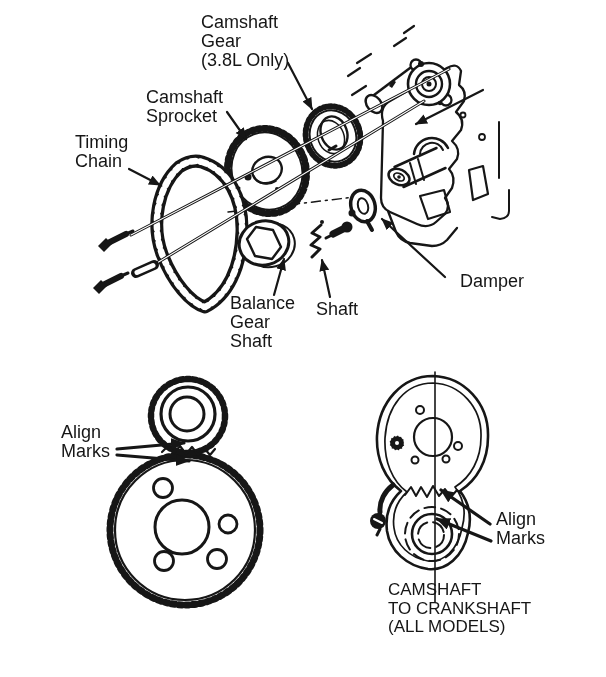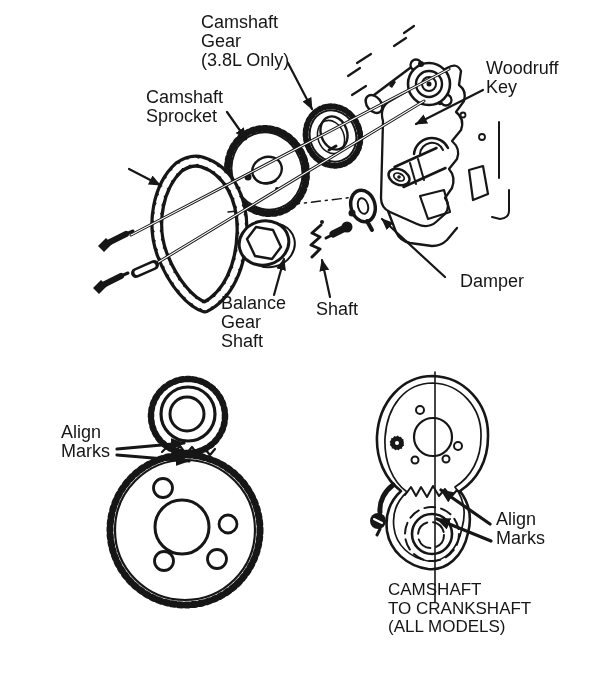--- a/index.html
+++ b/index.html
@@ -222,25 +222,25 @@
       <path d="M491,541 L437,519" marker-end="url(#ah2)"></path>
     </g>
   </g>
 </svg>
 
   <div class="lbl" style="left:201px;top:13px;">Camshaft
 Gear
 (3.8L Only)</div>
   <div class="lbl" style="left:146px;top:88px;">Camshaft
 Sprocket</div>
-  <div class="lbl" style="left:486px;top:59px;">Woodruff
-Key</div>
+  <div class="lbl" style="left:75px;top:133px;">Timing
+Chain</div>
   <div class="lbl" style="left:460px;top:272px;">Damper</div>
   <div class="lbl" style="left:316px;top:300px;">Shaft</div>
-  <div class="lbl" style="left:221px;top:294px;">Balance
+  <div class="lbl" style="left:230px;top:294px;">Balance
 Gear
 Shaft</div>
 
   <div class="lbl" style="left:61px;top:423px;">Align
 Marks</div>
   <div class="lbl" style="left:496px;top:510px;">Align
 Marks</div>
 
   <div class="cap" style="left:388px;top:581px;">CAMSHAFT
 TO CRANKSHAFT

